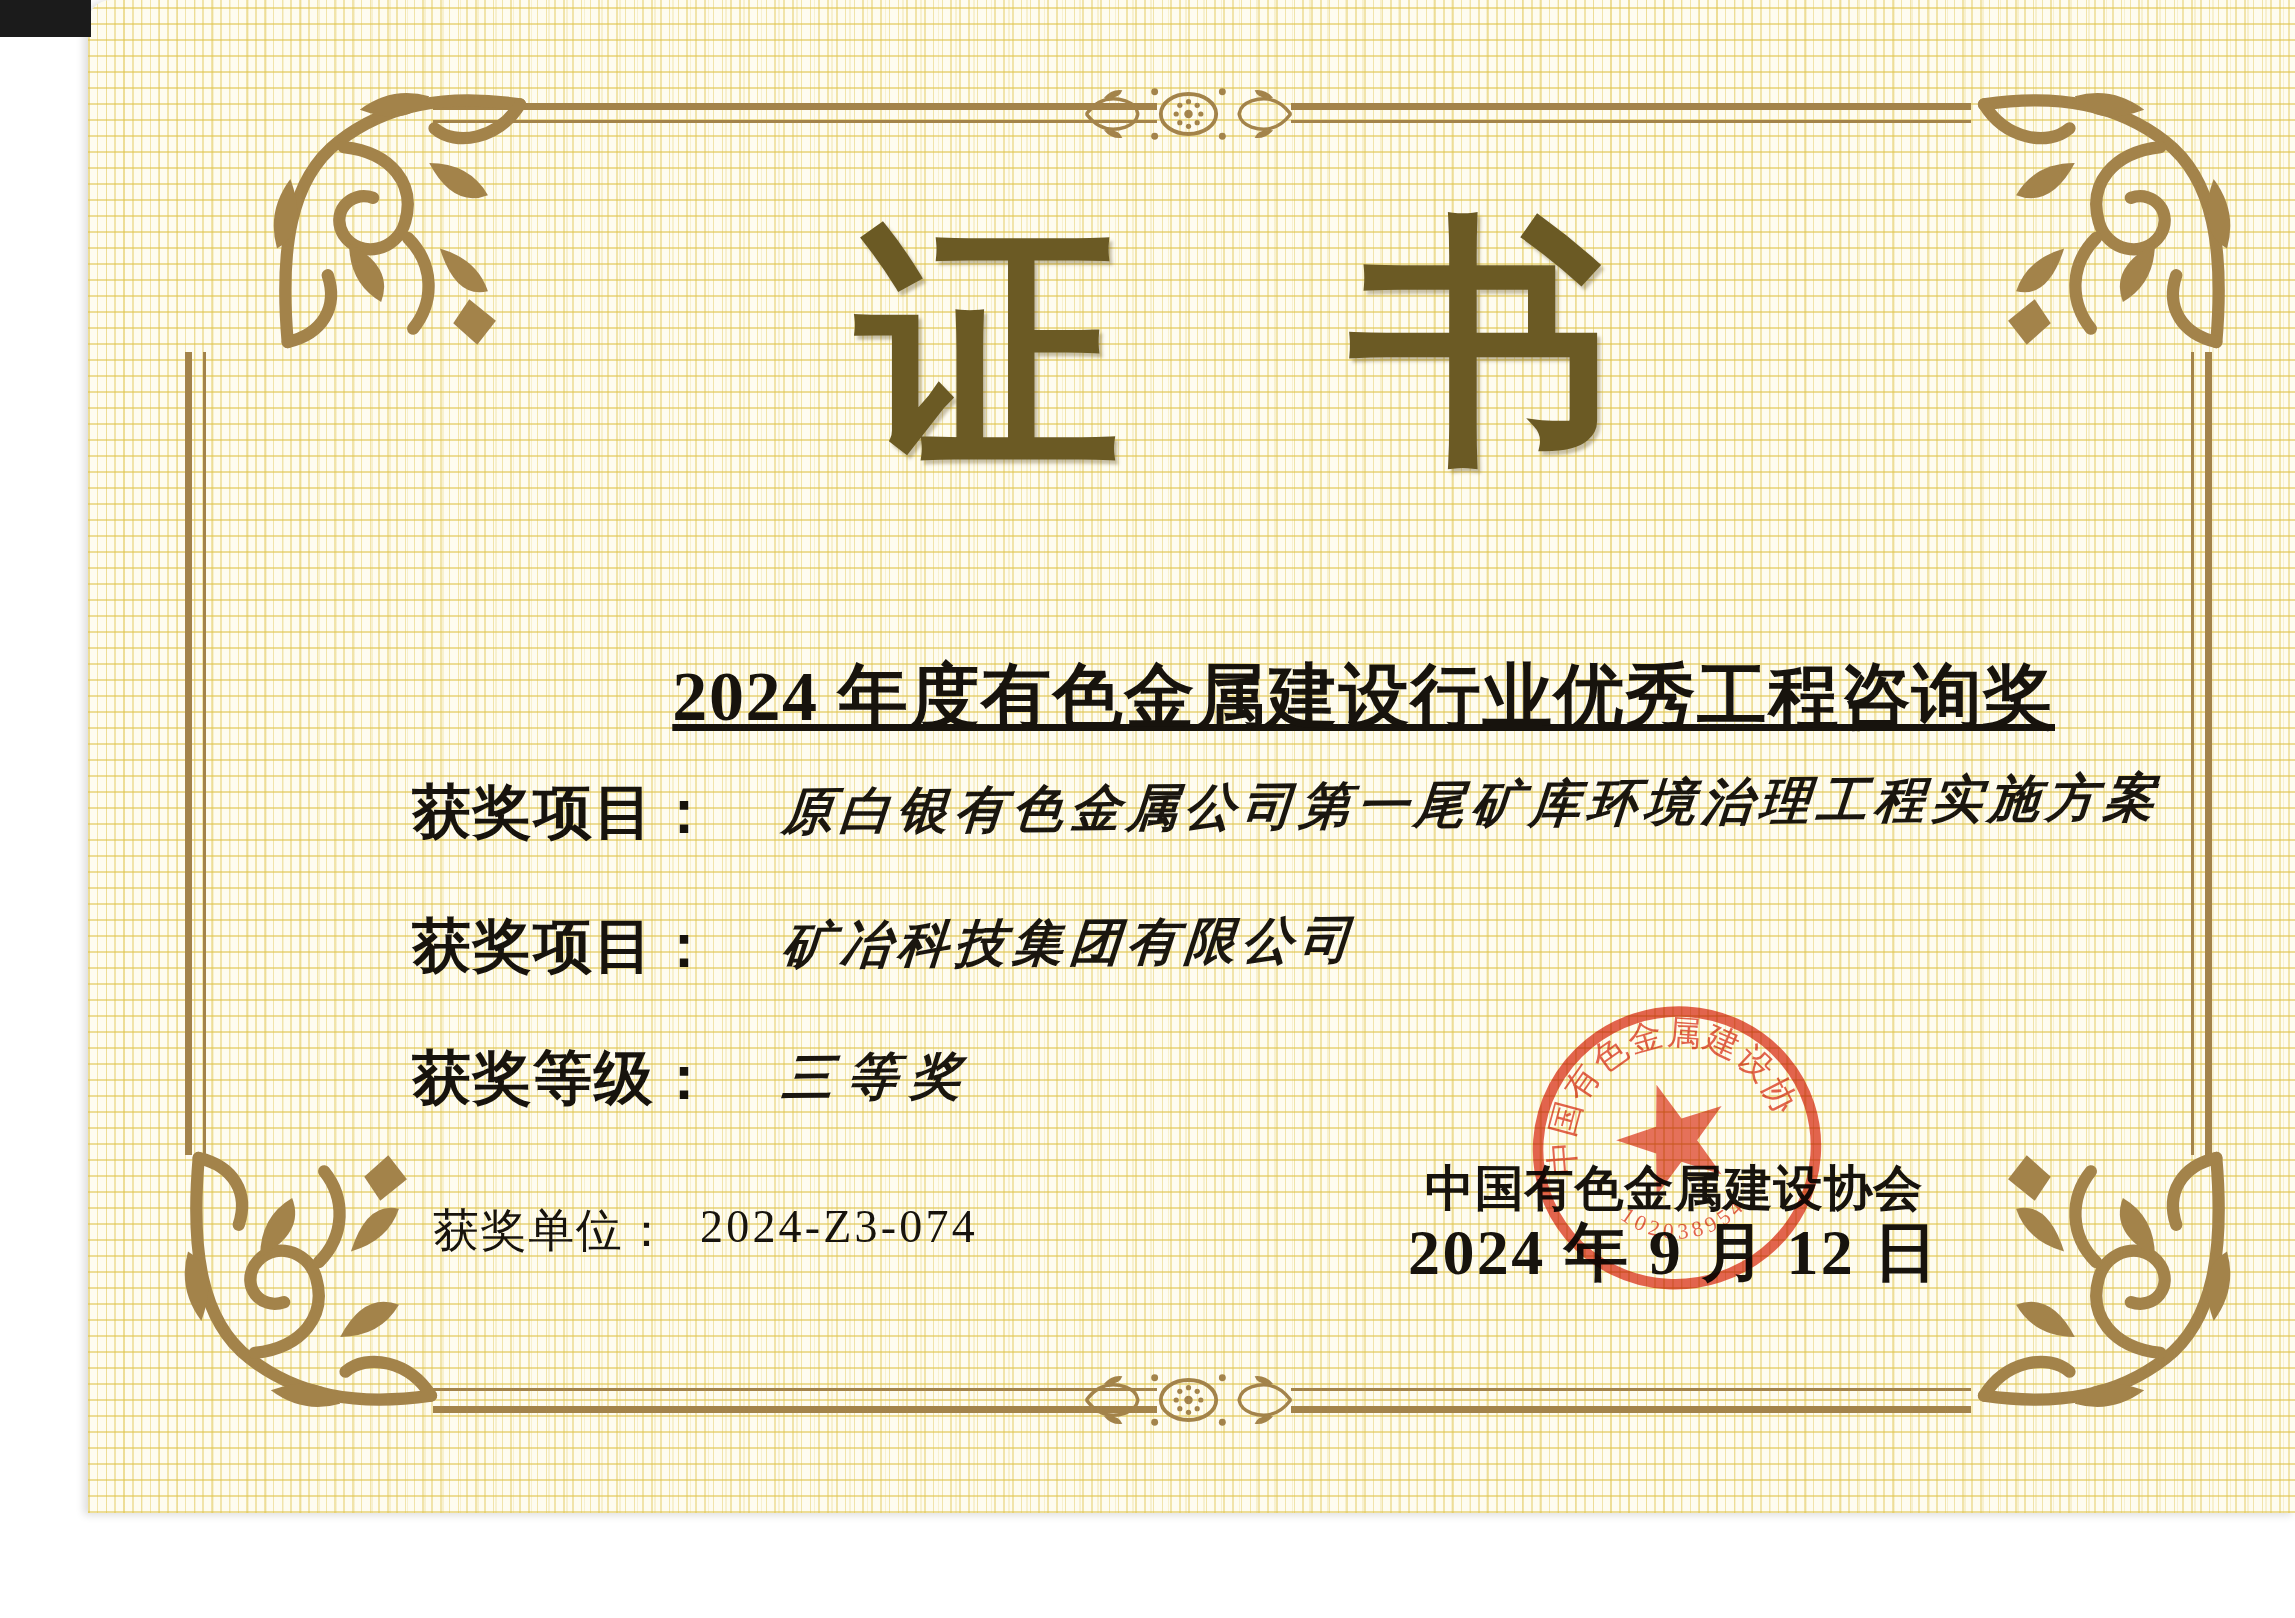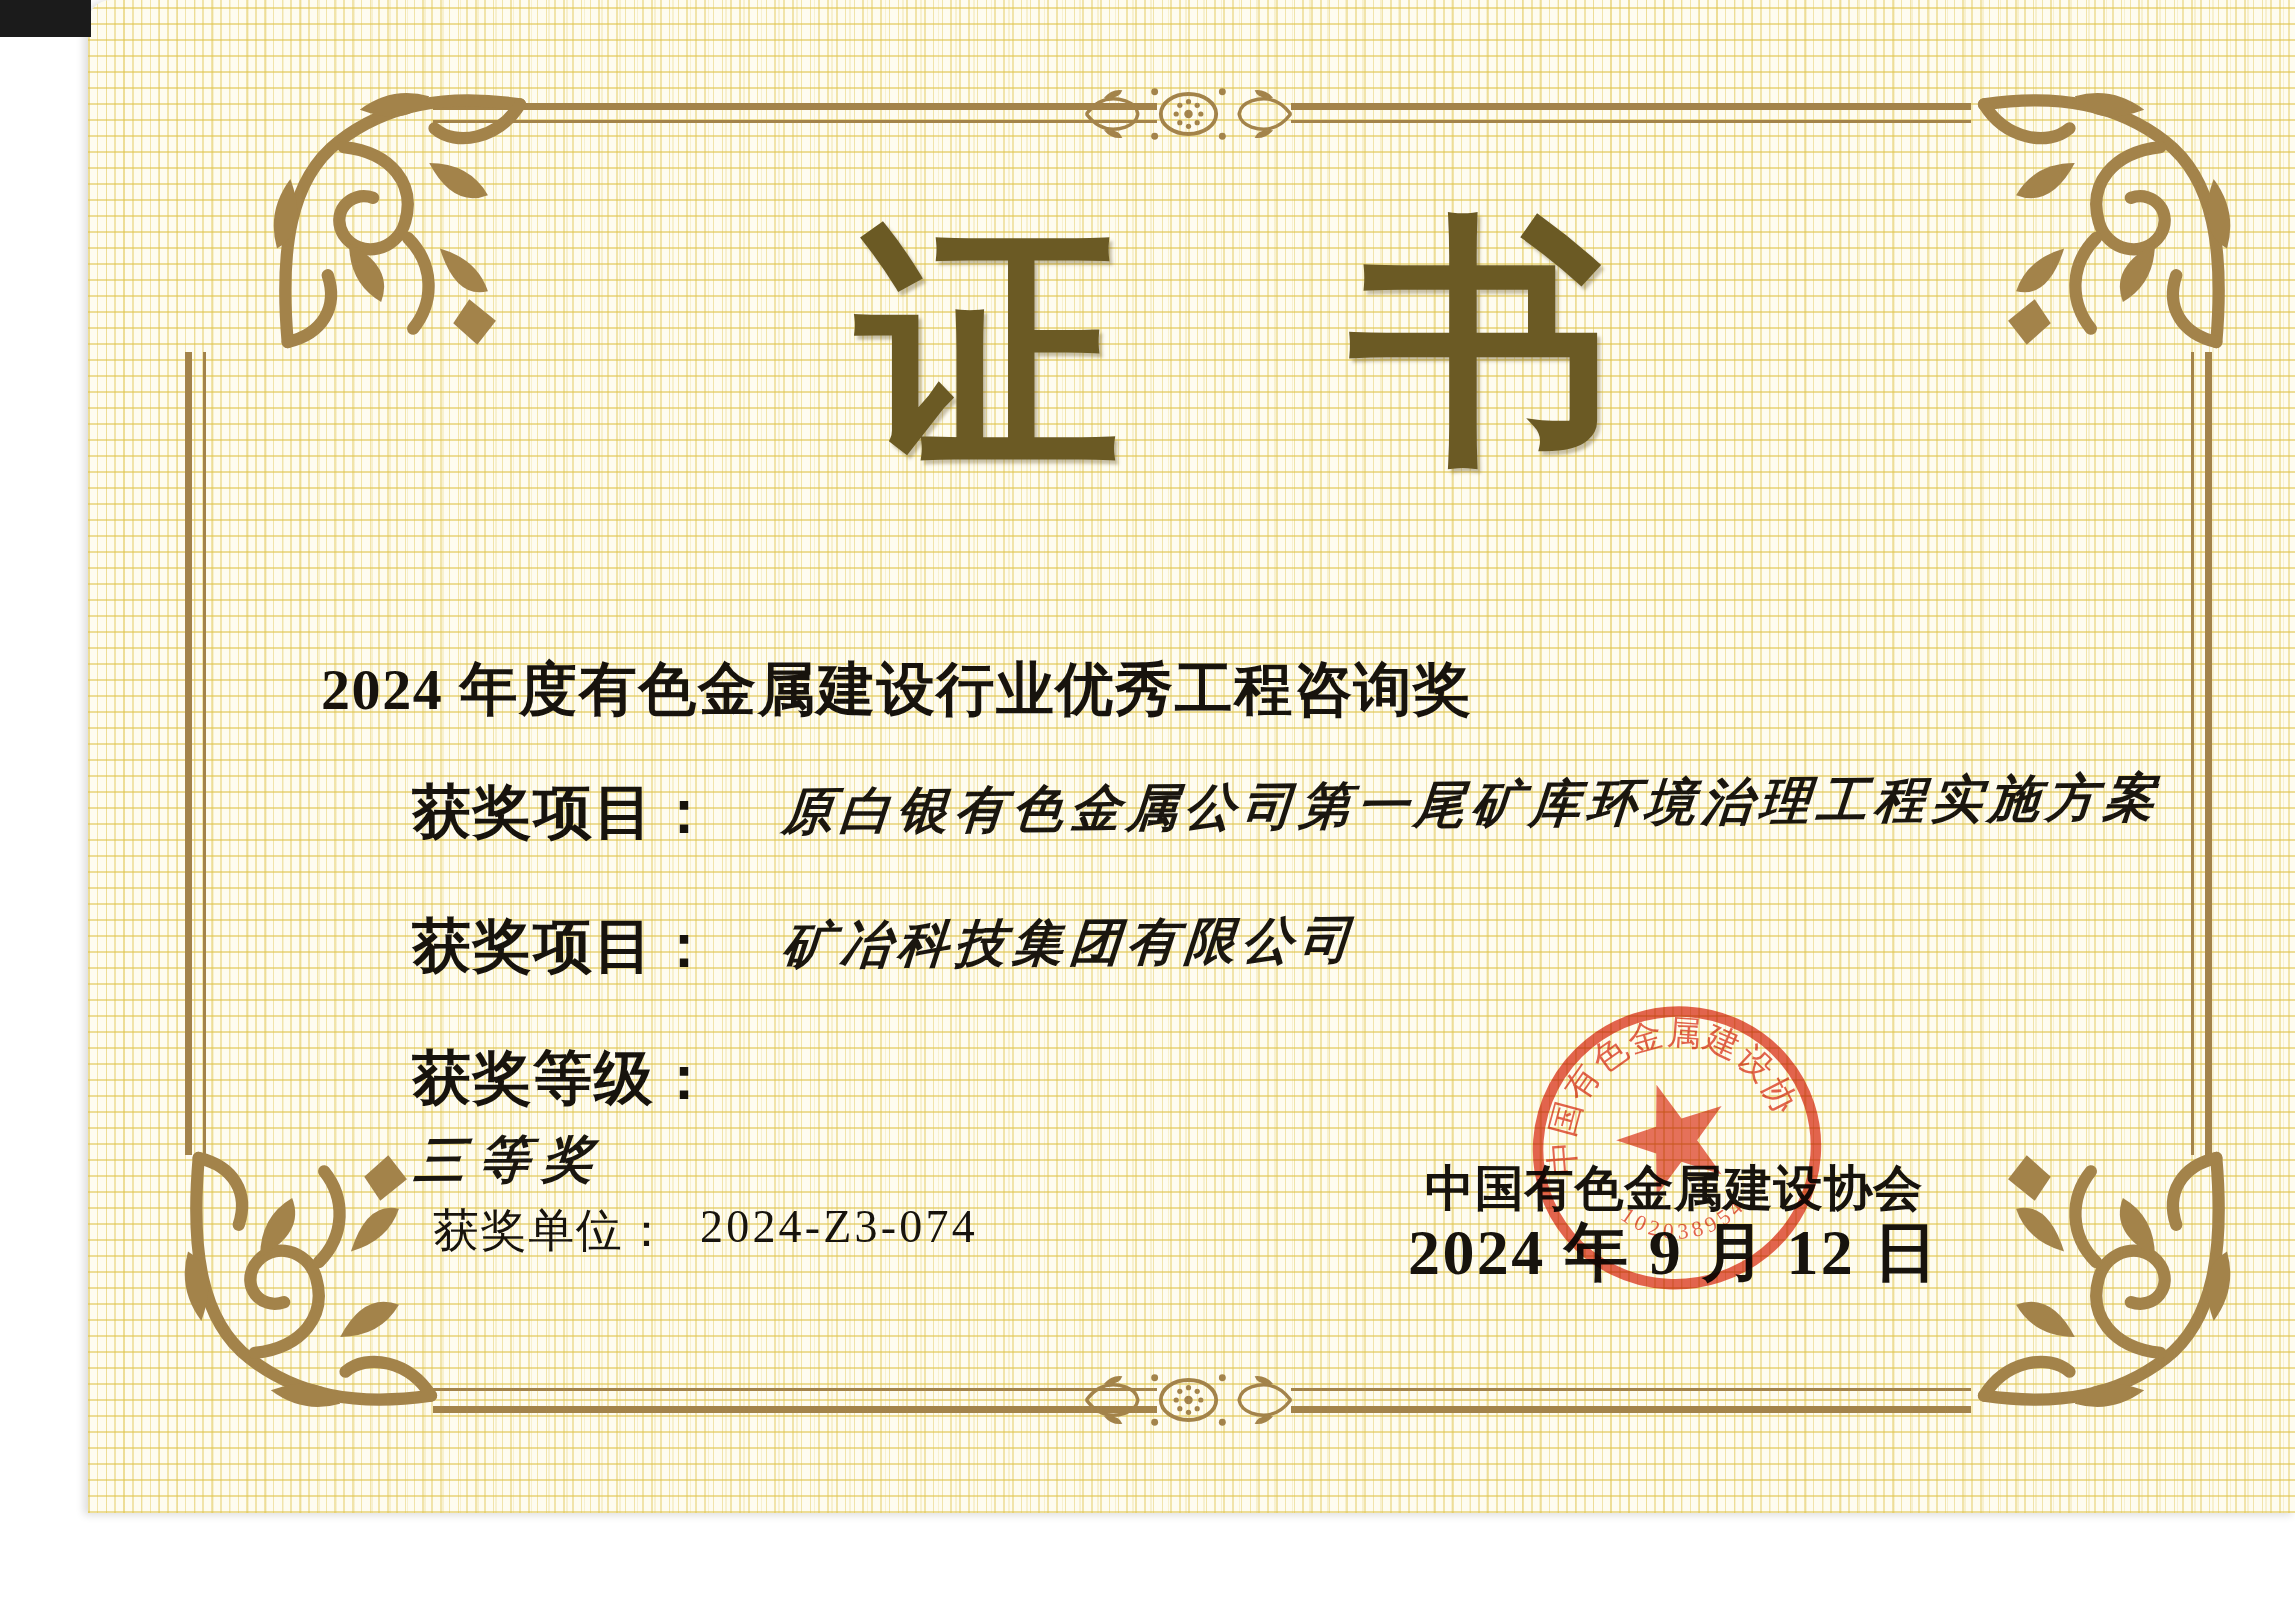--- a/index.html
+++ b/index.html
@@ -20,26 +20,26 @@
   .corner-tr{left:1969px;top:83px;transform:scaleX(-1);}
   .corner-bl{left:181px;top:1150px;transform:scaleY(-1);}
   .corner-br{left:1969px;top:1150px;transform:scale(-1,-1);}
   .medallion{width:217px;height:100px;}
   .med-top{left:1080px;top:64px;}
   .med-bottom{left:1080px;top:1350px;}
   .title-char{position:absolute;z-index:4;font-size:263px;line-height:1;font-weight:700;color:#6b5a24;
         text-shadow:3.2px 4px 3.2px rgba(96,78,26,.35);font-family:"DejaVu Serif","Liberation Serif",serif;}
   .title-char-1{left:857px;top:215px;}
   .title-char-2{left:1349px;top:209px;}
-  .award-title{position:absolute;z-index:4;left:321px;top:657px;width:1734px;text-align:left;
-        font-size:58px;line-height:1.15;font-weight:700;color:#17130d;letter-spacing:1.6px;}
+  .award-title{position:absolute;z-index:4;left:321px;top:657px;width:1734px;text-align:right;
+        font-size:70px;line-height:1.15;font-weight:700;color:#17130d;letter-spacing:1.6px;text-decoration:underline;}
   .field-row{position:absolute;z-index:4;left:412px;display:flex;align-items:flex-start;white-space:nowrap;gap:18px;}
   .row-project{top:780px;}
   .row-unit{top:914px;}
-  .row-grade{top:1046px;flex-direction:column;}
+  .row-grade{top:1046px;}
   .field-label{font-size:59px;line-height:1.1;font-weight:700;color:#17130d;letter-spacing:1.6px;margin-right:47px;}
   .field-value{font-size:51px;line-height:1.25;font-weight:700;color:#1a160f;letter-spacing:6.4px;
         font-family:"DejaVu Sans","Liberation Sans",sans-serif;font-style:italic;
         transform:skewX(-5deg) rotate(-0.6deg);transform-origin:left bottom;}
   .value-grade{letter-spacing:13px;}
   .cert-no{position:absolute;z-index:4;left:434px;top:1200px;display:flex;white-space:nowrap;
         font-size:46px;color:#17130d;letter-spacing:1.6px;}
   .cert-no .num{margin-left:29px;letter-spacing:3.2px;}
   .issuer{position:absolute;z-index:4;left:1385px;top:1156px;width:578px;text-align:center;
         font-size:49px;font-weight:600;color:#17130d;letter-spacing:0.8px;white-space:nowrap;}

